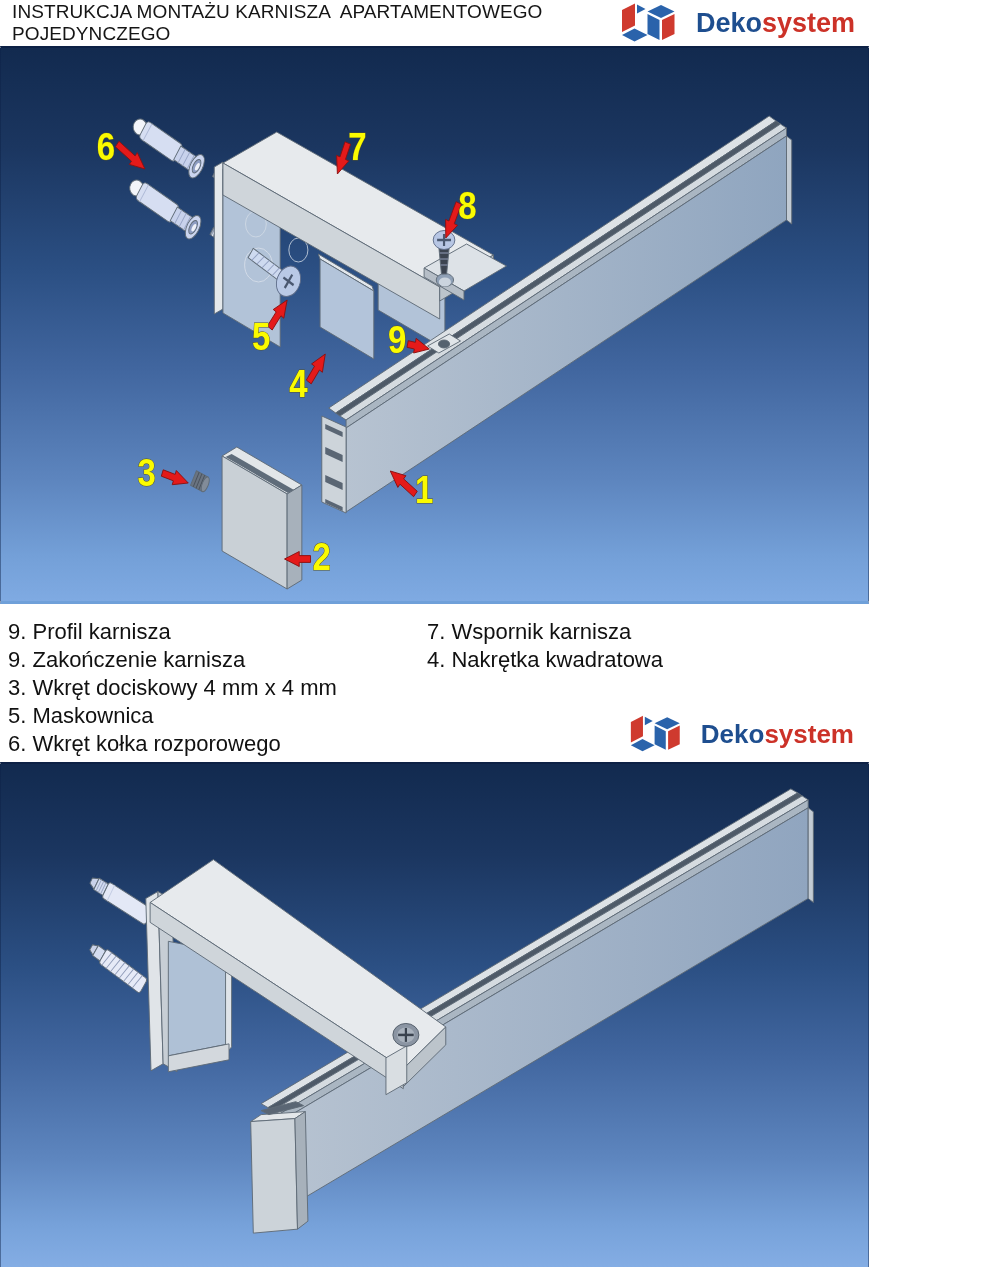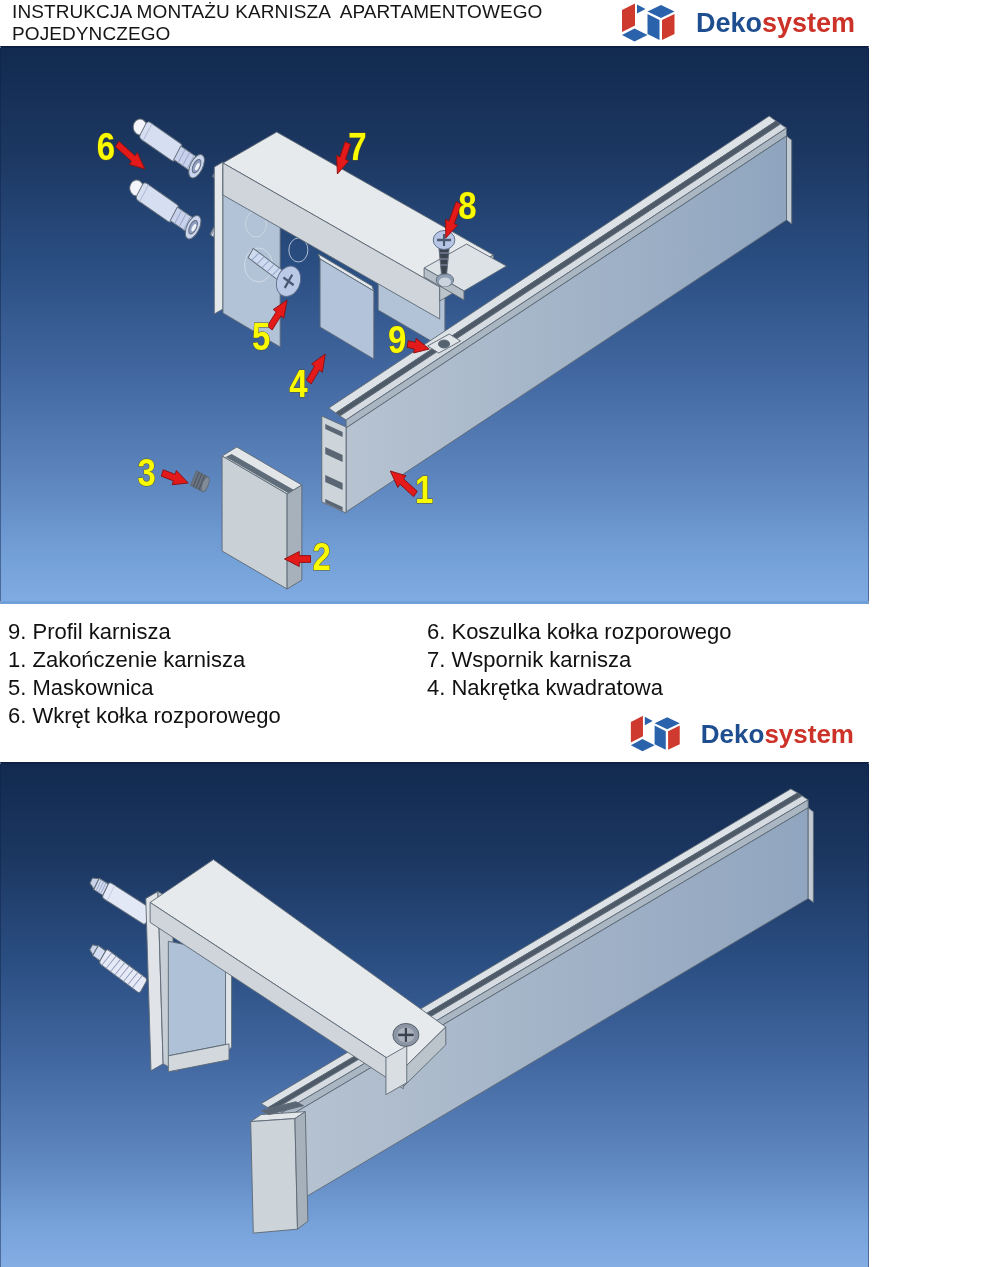--- a/index.html
+++ b/index.html
@@ -203,26 +203,26 @@
           <text x="488" y="506" text-anchor="middle" class="callout-num">1</text>
           <polygon points="357.0,558.6 344.0,558.6 344.0,554.5 327.0,562.0 344.0,569.5 344.0,565.4 357.0,565.4" fill="#E41A1A" stroke="#8A1010" stroke-width="1"></polygon>
           <text x="370" y="573" text-anchor="middle" class="callout-num">2</text>
         </g>
     </svg>
   </section>
 
   <section class="parts">
     <ul class="left">
       <li>9. Profil karnisza</li>
-      <li>1. Zakończenie karnisza</li>
+      <li>9. Zakończenie karnisza</li>
+      <li>3. Wkręt dociskowy 4 mm x 4 mm</li>
       <li>5. Maskownica</li>
       <li>6. Wkręt kołka rozporowego</li>
     </ul>
     <ul class="right">
-      <li>6. Koszulka kołka rozporowego</li>
       <li>7. Wspornik karnisza</li>
       <li>4. Nakrętka kwadratowa</li>
     </ul>
     <div class="logo">
       <svg width="54" height="40" viewBox="0 0 58 42">
         <polygon points="2,8 15,1.5 15,23.5 2,30" fill="#CF3A2E"></polygon>
         <polygon points="17,2.5 25.5,7 17,11.5" fill="#2A63AB"></polygon>
         <polygon points="2,33 14.5,26.5 27.5,33 14.5,39.5" fill="#2A63AB"></polygon>
         <polygon points="27.5,9.5 41,3 54.5,9.5 41,16" fill="#2A63AB"></polygon>
         <polygon points="27.5,12 39.5,18 39.5,38 27.5,32" fill="#2A63AB"></polygon>

